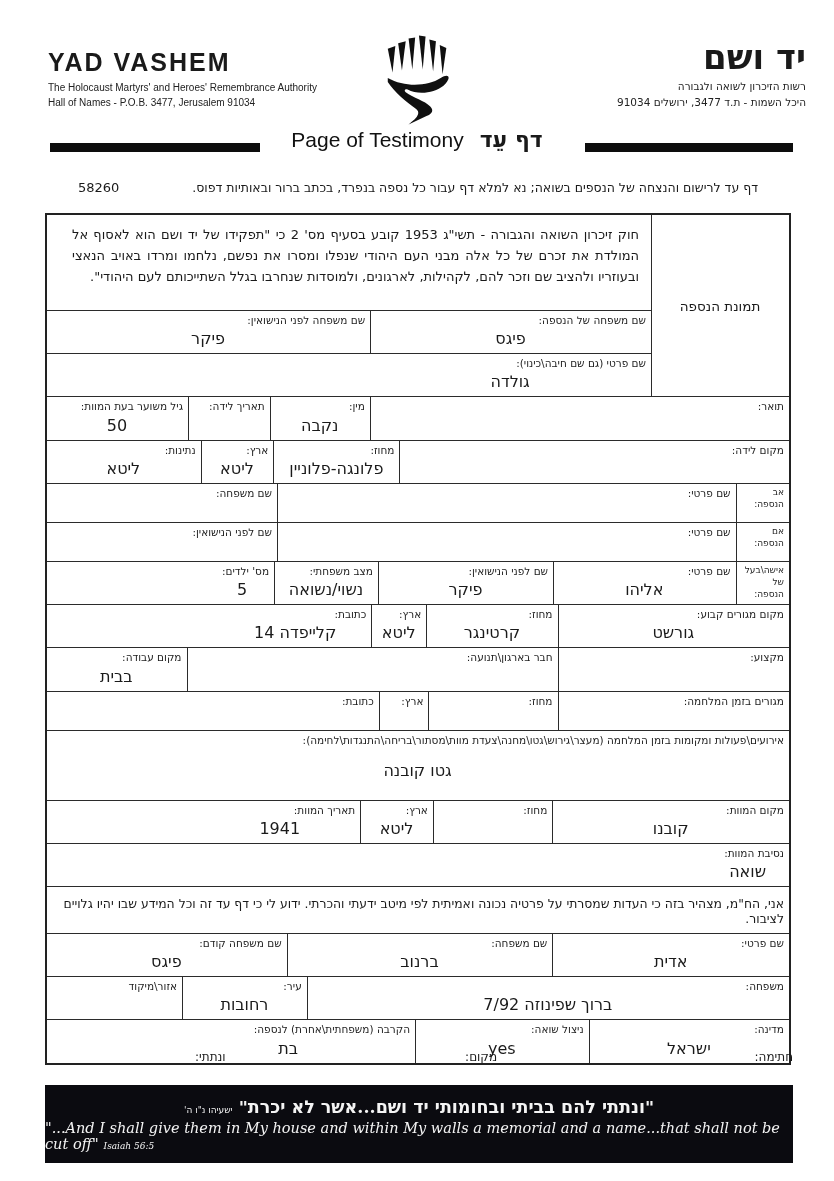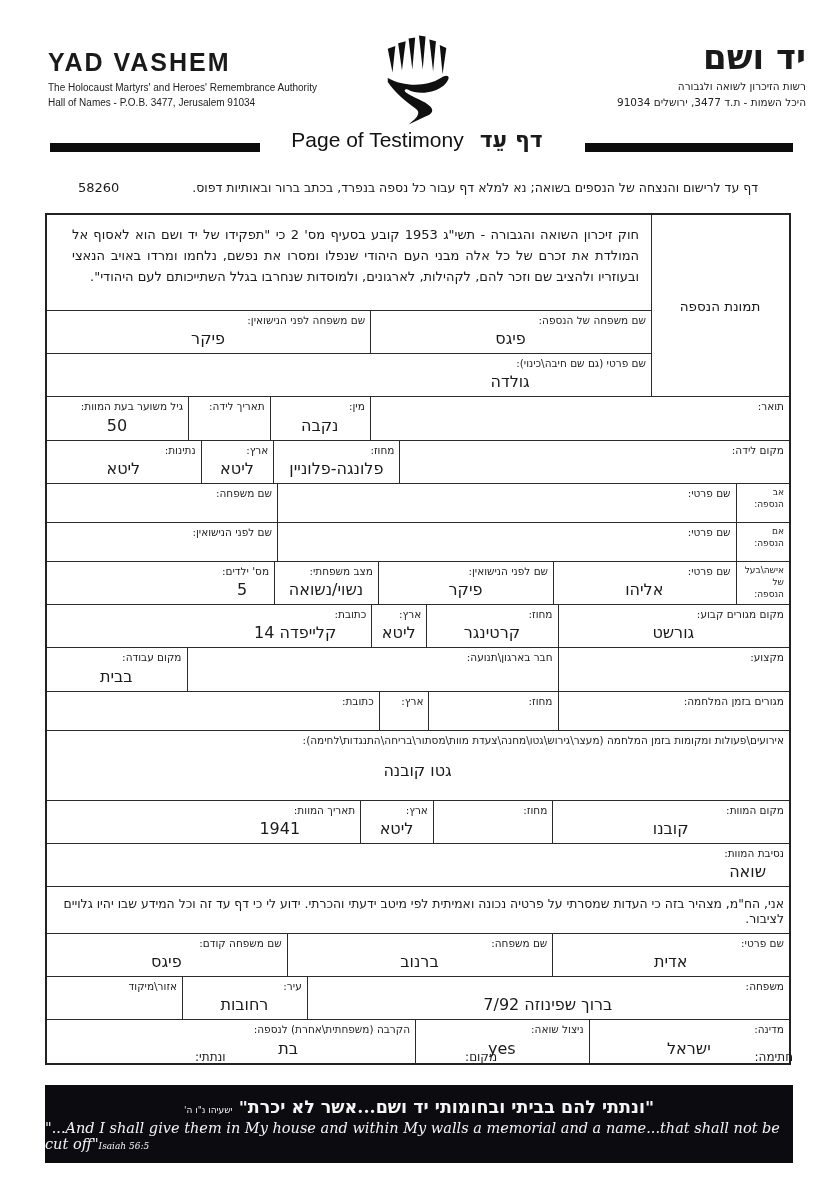--- a/index.html
+++ b/index.html
@@ -52,21 +52,21 @@
   .sig-group{display:flex;align-items:flex-end;gap:8px;}
   .sig-label{font-size:12px;}
   .sig-line{display:inline-block;border-bottom:1.3px solid #222;height:14px;}
 
   
   .banner{position:absolute;left:45px;top:1085px;width:748px;height:78px;background:#0b0b10;color:#f4f4f4;
           display:flex;flex-direction:column;justify-content:center;align-items:center;gap:3px;}
   .banner-he{direction:rtl;font-family:"DejaVu Serif","DejaVu Sans",sans-serif;font-size:17.5px;font-weight:700;}
   .banner-src{font-size:9px;font-weight:400;margin-right:6px;}
   .banner-en{font-family:"DejaVu Serif","Liberation Serif",serif;font-style:italic;font-size:14.5px;}
-  .banner-en .src{font-size:9px;}
+  .banner-en .src{font-size:9px;margin-left:5px;}
 </style>
 </head>
 <body>
 
 <div class="page">
 
   <div class="hdr-left">
     <div class="big">YAD VASHEM</div>
     <div class="sub">
       <div>The Holocaust Martyrs' and Heroes' Remembrance Authority</div>

